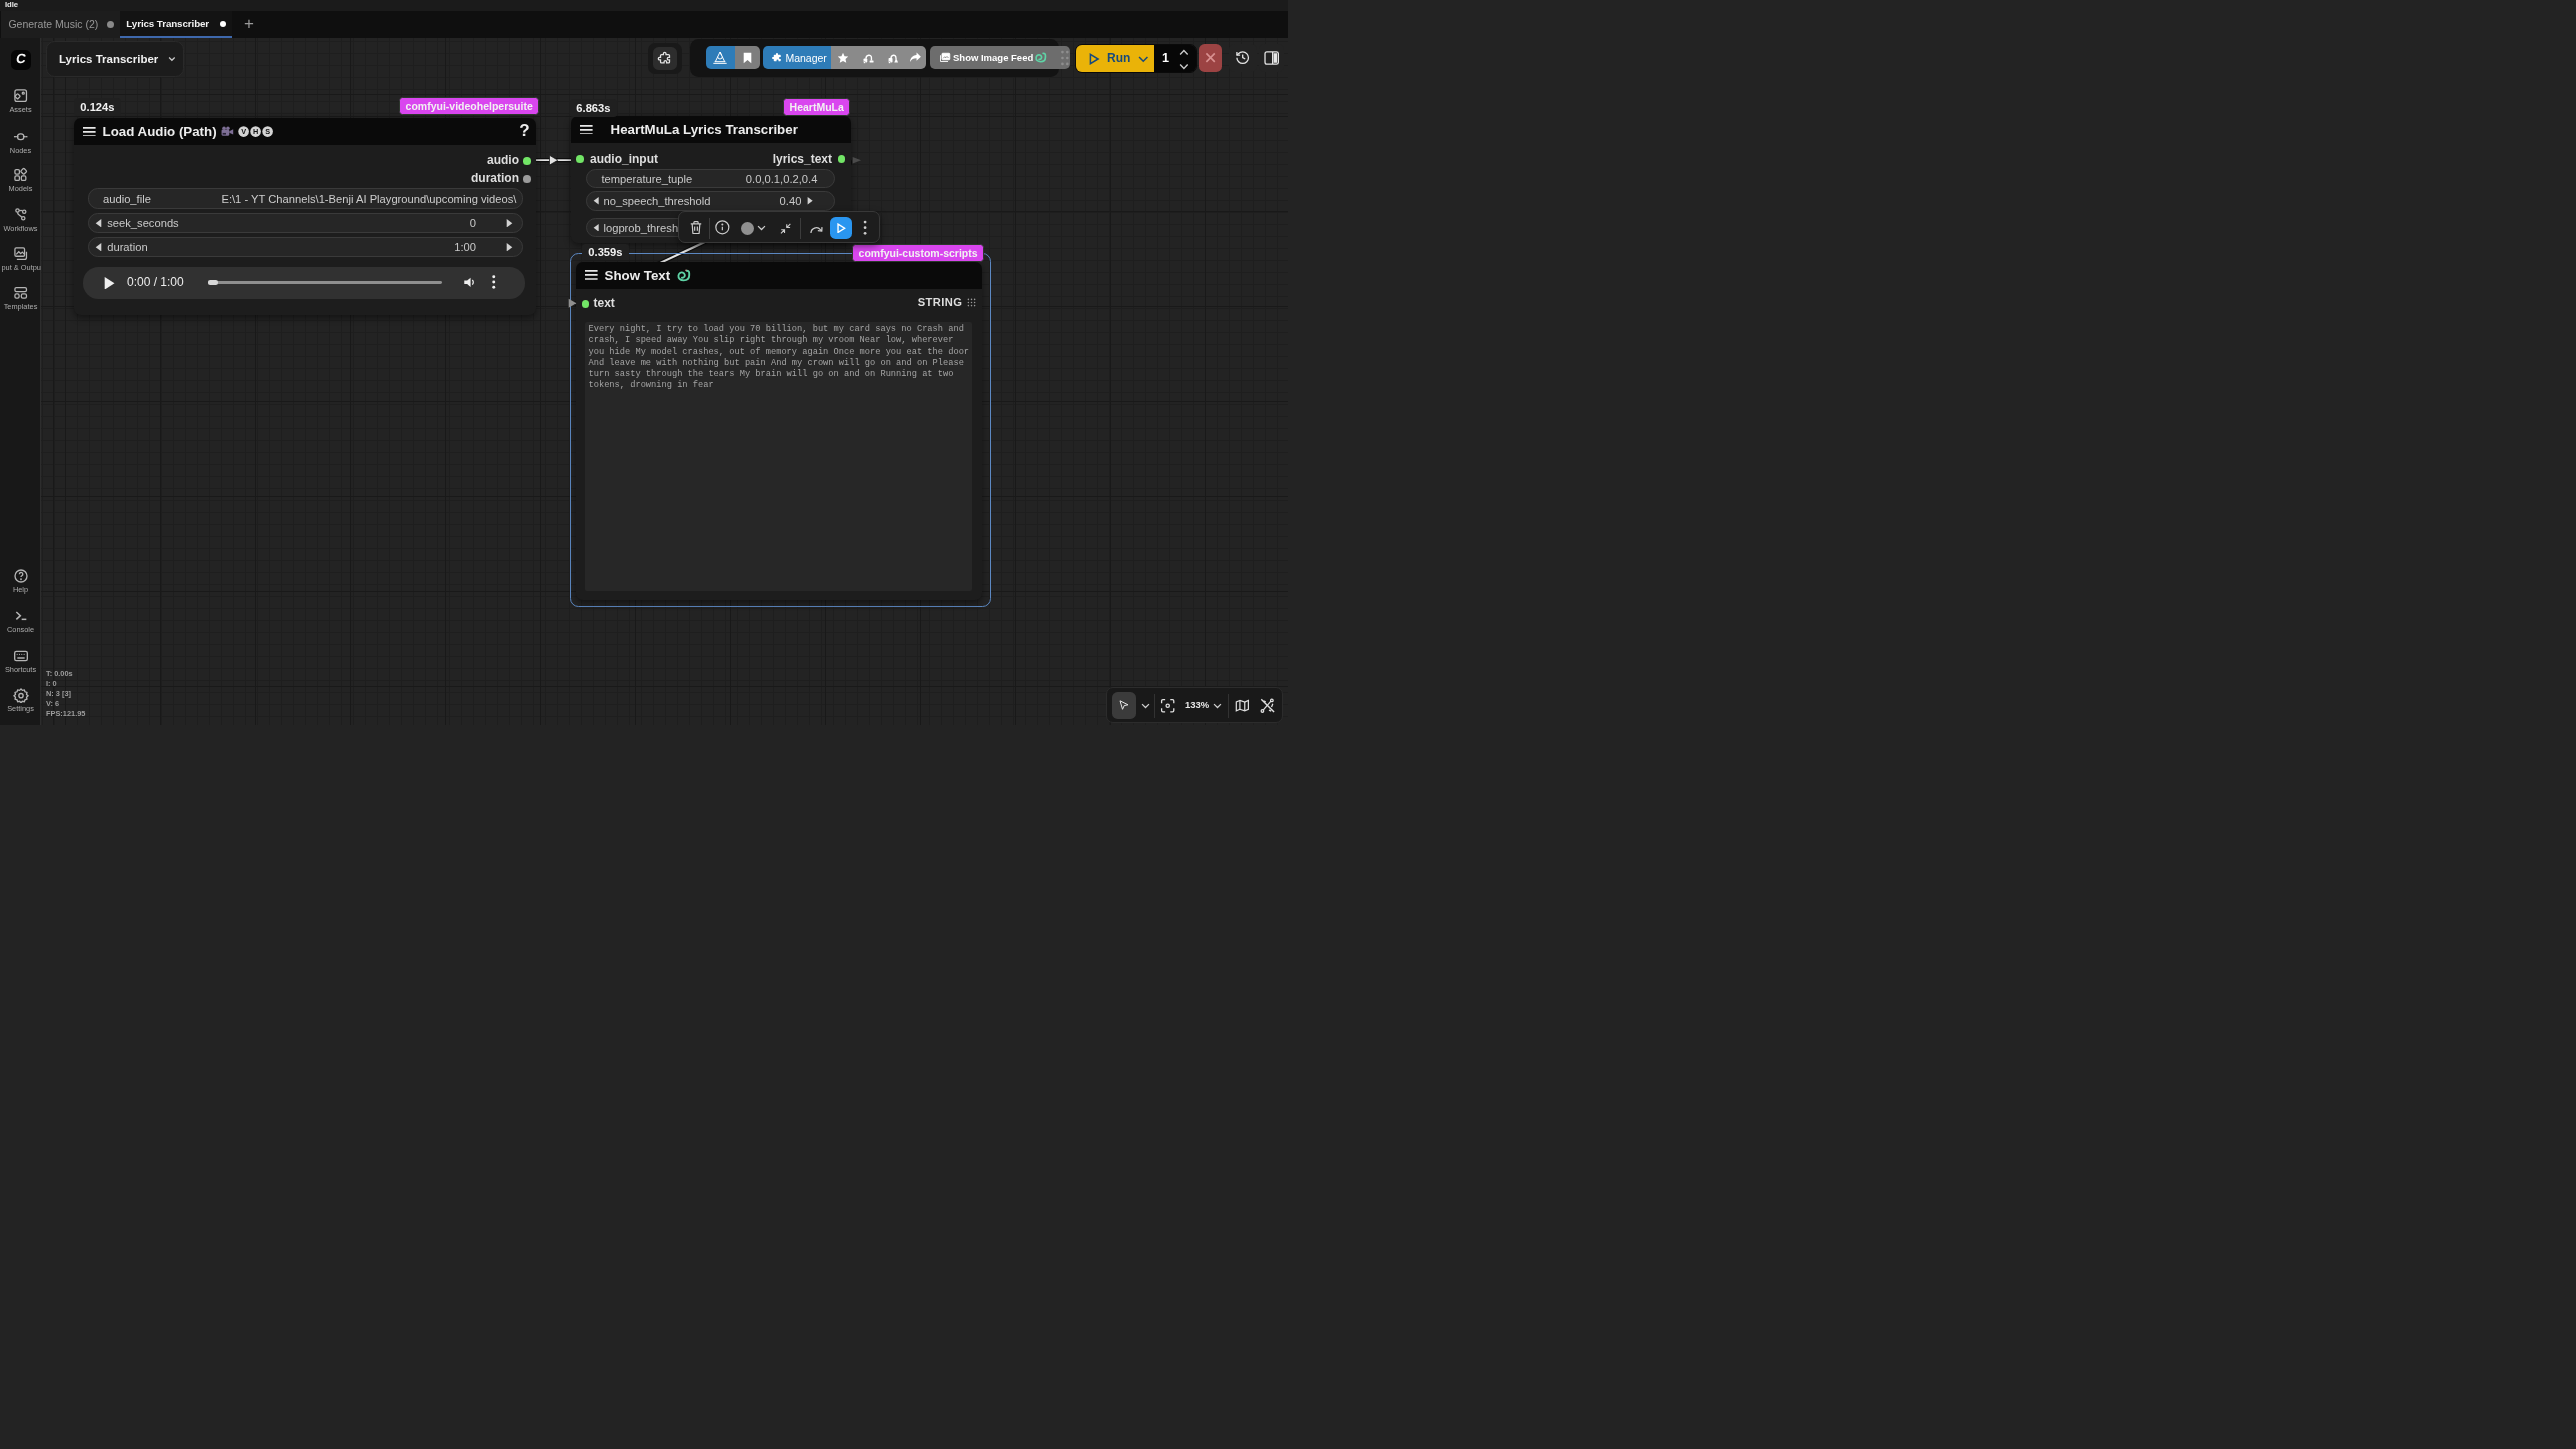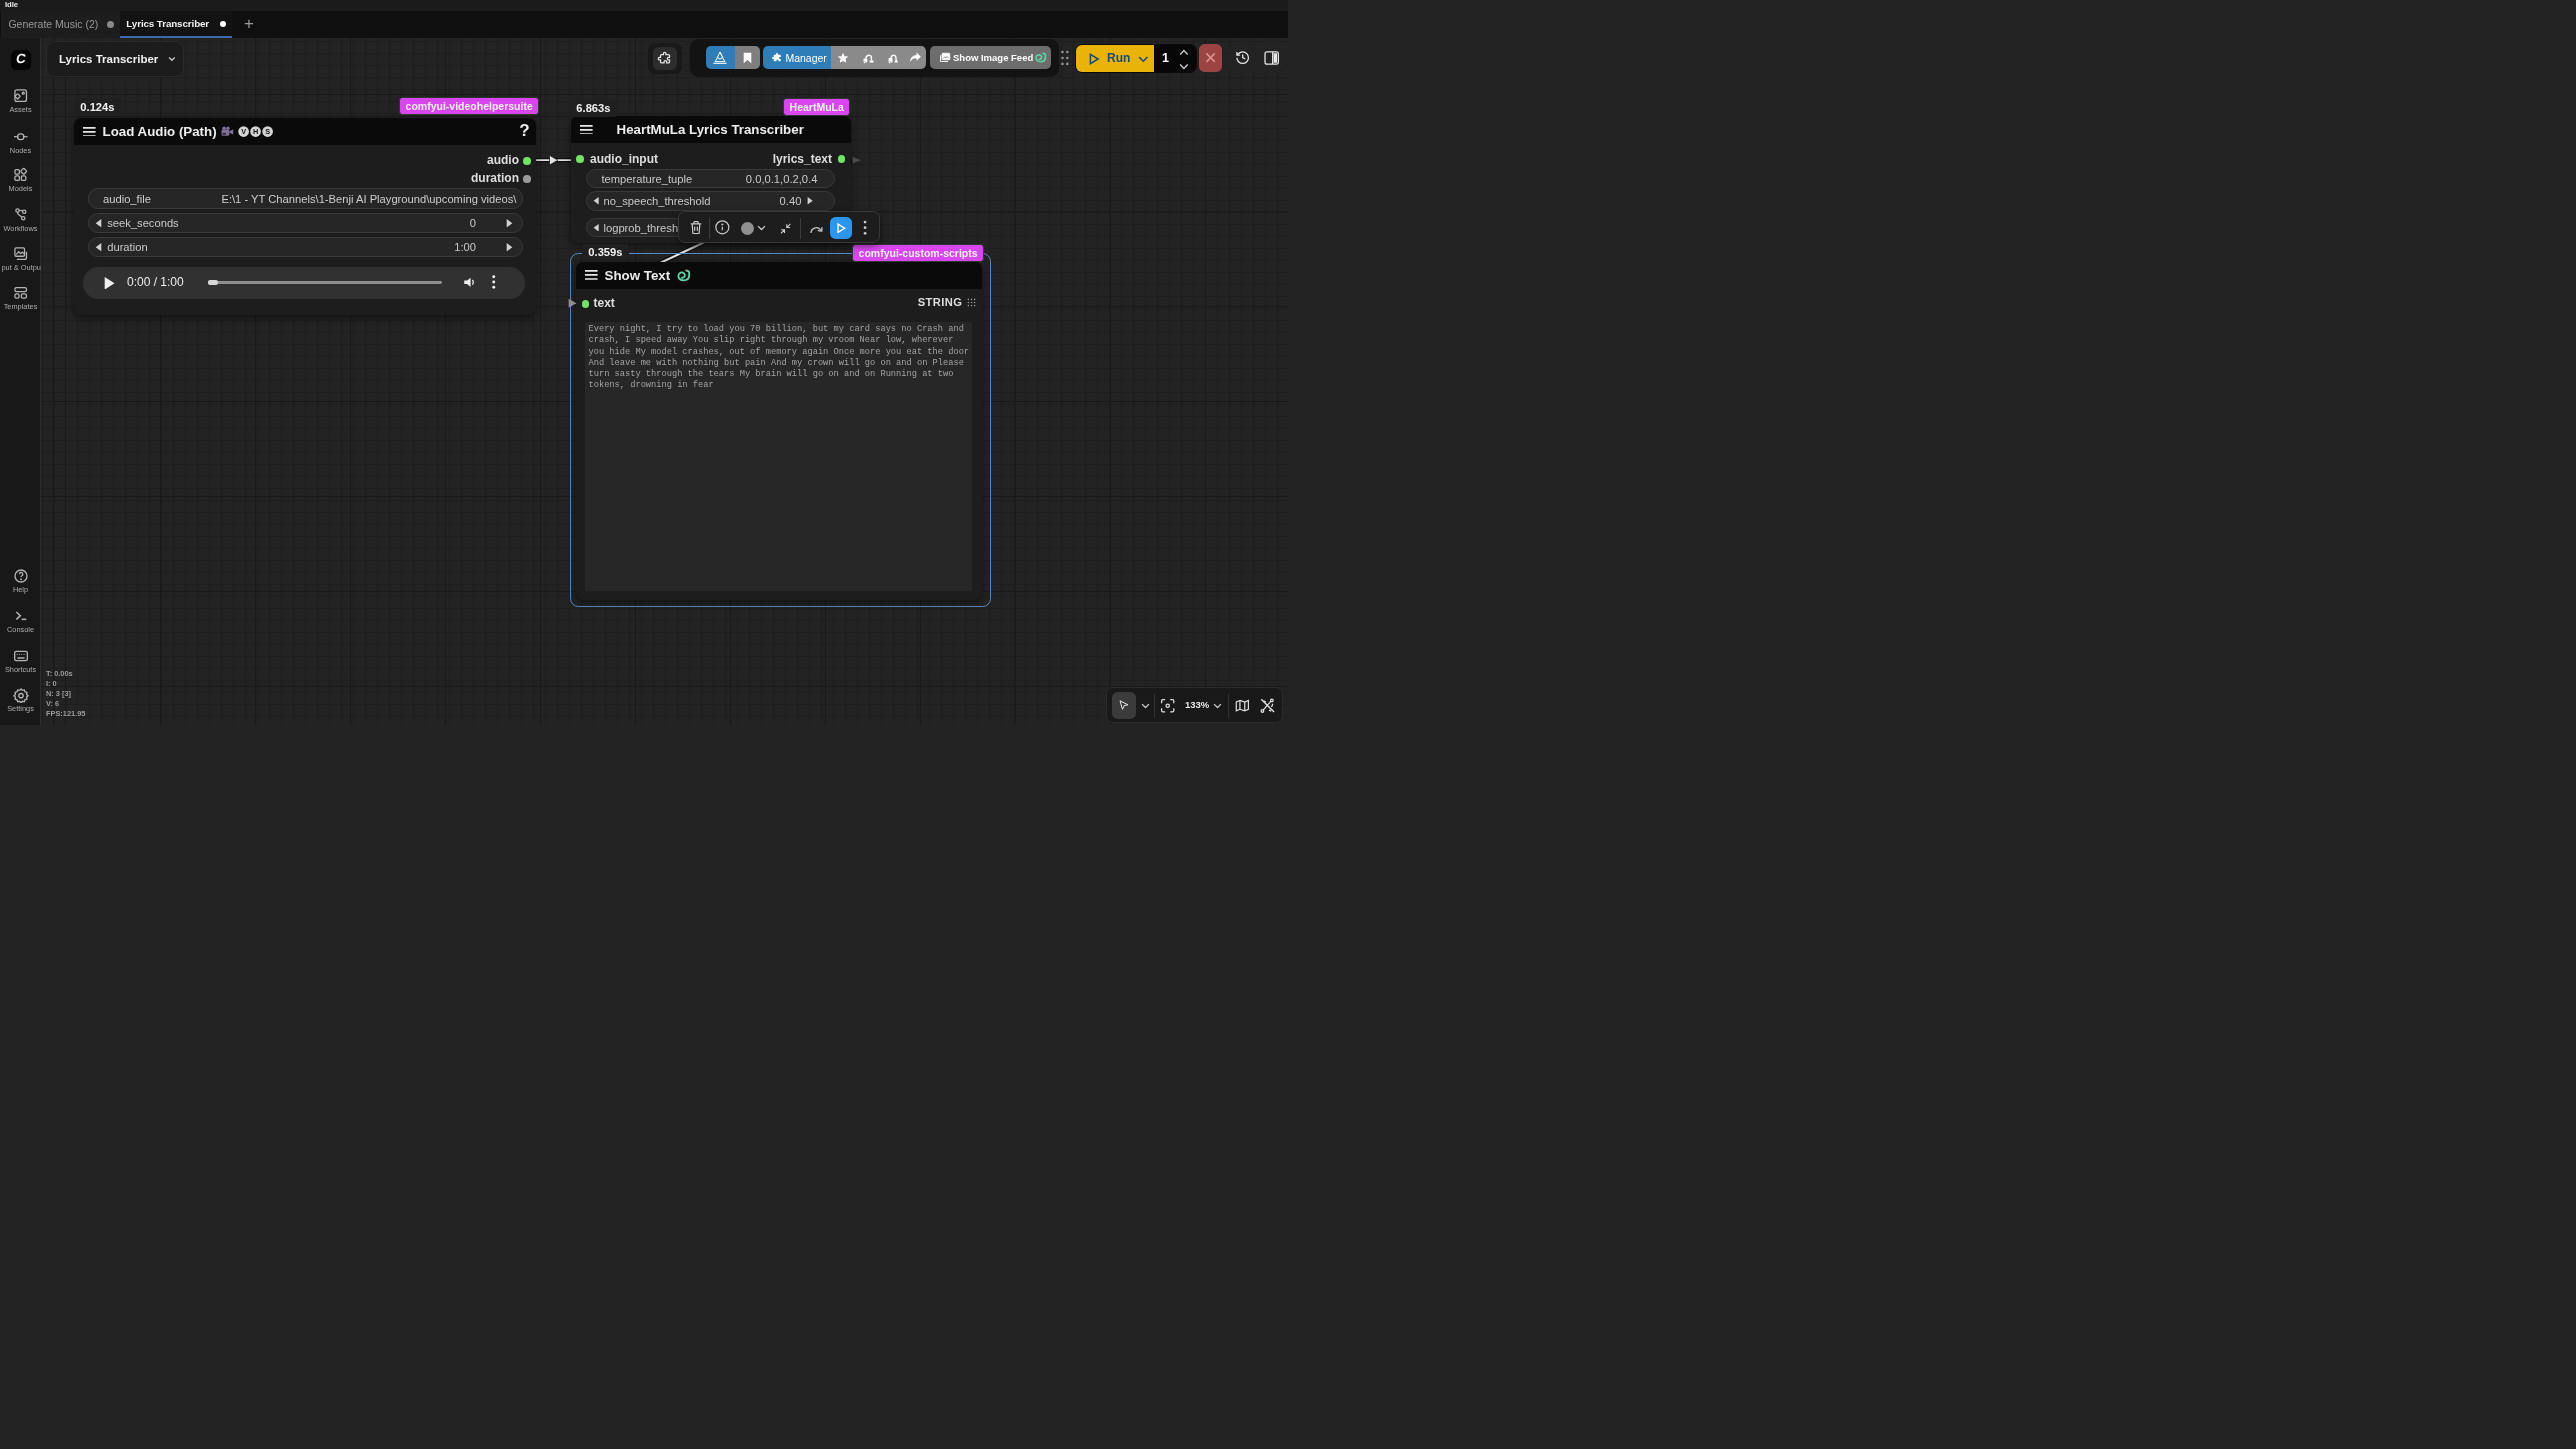--- a/index.html
+++ b/index.html
@@ -132,21 +132,21 @@
     </div>
   </div>
   <div class="badge" style="left:74px; top:98px;">0.124s</div>
   <div class="badge pack" style="left:399px; top:97px;">comfyui-videohelpersuite</div>
 
   <div class="nodebox" style="left:571px; top:116px; width:280px; height:127px;">
     <div class="nodehdr">
       <svg width="12.6" height="9.8" viewBox="0 0 18 14" style="margin-left:9px;">
           <path d="M0 1.2 h18 M0 7 h18 M0 12.8 h18" stroke="#e8e8e8" stroke-width="2.3"></path>
         </svg>
-      <span style="margin-left:24px;">HeartMuLa Lyrics Transcriber</span>
+      <span style="margin-left:18px;">HeartMuLa Lyrics Transcriber</span>
     </div>
     <span class="port" style="left:4.9px; top:39px; background:#72e566;"></span>
     <span class="ptxt" style="left:19px; top:36px; font-weight:600;">audio_input</span>
     <span class="ptxt" style="right:19px; top:36px; font-weight:600;">lyrics_text</span>
     <span class="port" style="right:5.6px; top:39px; background:#72e566;"></span>
     <div class="widget" style="left:15.4px; top:53px; width:249px; height:19px; font-size:11.2px;">
       <span style="margin-left:14px;">temperature_tuple</span>
       <span style="position:absolute; right:17px;">0.0,0.1,0.2,0.4</span>
     </div>
     <div class="widget" style="left:15.4px; top:75px; width:249px; height:19.6px; font-size:11.2px;">
@@ -292,21 +292,21 @@
           <path d="M7.5 13 C7.5 4.5, 17 4, 17 11 L17.5 15" stroke="#ffffff" stroke-width="2.6" fill="none"></path>
           <rect x="3" y="11.5" width="7.5" height="8.5" rx="1.5" fill="#ffffff"></rect>
           <circle cx="4.8" cy="20" r="2" fill="#ffffff" stroke="#8a8a8a" stroke-width="1"></circle>
           <path d="M14 20 L16 15 h3 L21 20 Z" fill="#ffffff"></path>
         </svg>
       <svg width="12.6" height="11.2" viewBox="0 0 20 18" style="position:absolute; left:78px; top:5.6px;" fill="#ffffff">
           <path d="M12 1 l7 6.5 -7 6.5 v-4 C7 10 4 11.5 1.5 16 2 10 5 5.8 12 5 Z"></path>
         </svg>
     </div>
   </div>
-  <div class="abs" style="left:930px; top:46px; width:121px; height:23px; background:#6d6d6d; border-radius:4.9px; color:#fff;">
+  <div class="abs" style="left:930px; top:46px; width:140px; height:23px; background:#6d6d6d; border-radius:4.9px; color:#fff;">
     <svg width="12" height="12" viewBox="0 0 24 24" style="position:absolute; left:9px; top:5.6px;" fill="none" stroke="#ffffff" stroke-width="1.8">
         <rect x="6" y="2.5" width="15.5" height="13" rx="1.5" fill="#ffffff"></rect>
         <path d="M3 6.5 v12.5 h15"></path>
         <path d="M8.5 12.5 l3 -3 2 2 2.5 -2.5 3 3" stroke="#6d6d6d" stroke-width="1.6"></path>
       </svg>
     <span style="position:absolute; left:23px; top:6.3px; font-size:9.5px; font-weight:600;">Show Image Feed</span>
     <svg width="13.3" height="13.3" viewBox="0 0 24 24" style="position:absolute; left:104px; top:4.9px;" fill="none">
         <path d="M16.5 4.3 C19.5 4.1 20.6 5.8 20.6 8 L20.6 11.5 C20.6 16.5 17 19.4 12 19.4 C6.5 19.4 3.3 16 3.8 11.8 C4.2 8.2 7.5 6.1 10.7 7.2 C13.6 8.3 14.6 11.5 13 13.7 C12.1 14.9 10.6 15.5 9.2 15.1" stroke="#5fd3a6" stroke-width="3" stroke-linecap="round"></path>
       </svg>
   </div>

